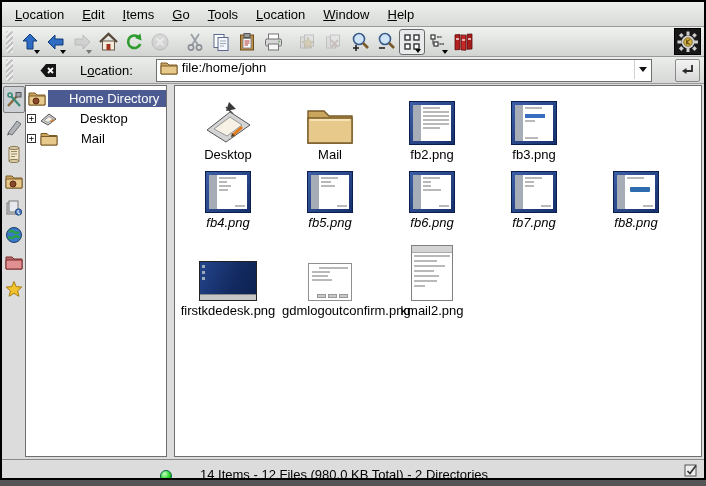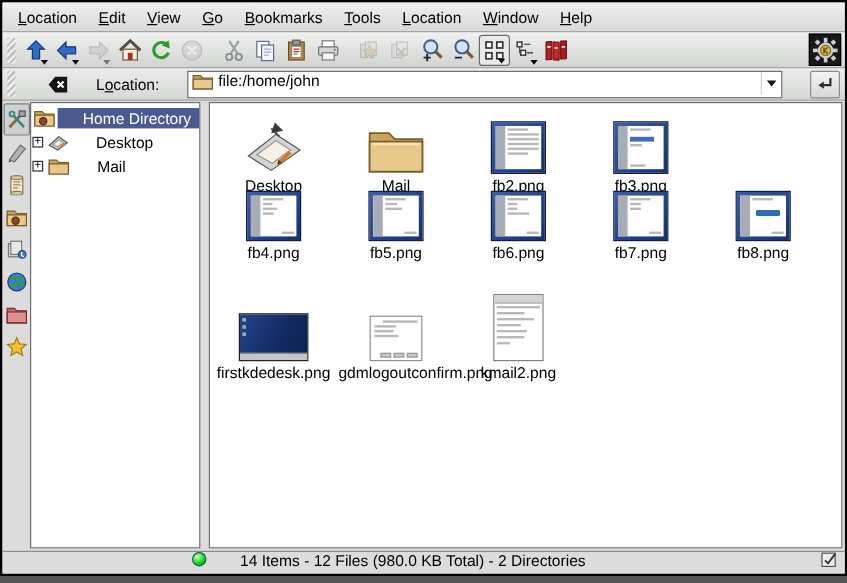--- a/index.html
+++ b/index.html
@@ -79,37 +79,36 @@
   .shot-kmail1{width:50px;height:42px;background:#fff;border:1px solid #808080;display:flex;flex-direction:column;}
   .shot-kmail1 .tb{height:6px;background:#d4d4d4;border-bottom:1px solid #aaa;}
   .shot-kmail1 .sp{flex:1;display:flex;}
   .shot-kmail1 .lc{width:11px;background:#cdd3dc;border-right:1px solid #aaa;}
   .shot-kmail1 .rc{flex:1;padding:2px;display:flex;flex-direction:column;gap:2px;}
   .bln{height:3px;background:#4a6ab0;}
   .shot-kmail2{width:42px;height:56px;background:#fff;border:1px solid #808080;display:flex;flex-direction:column;}
   .shot-kmail2 .tb{height:7px;background:#d4d4d4;border-bottom:1px solid #aaa;}
   .shot-kmail2 .rc{flex:1;padding:2px;display:flex;flex-direction:column;gap:3px;}
   
-  .statusbar{height:23px;display:flex;align-items:flex-start;border-top:1px solid #8a8a8a;background:#dcdcdc;padding:0 6px;}
+  .statusbar{height:23px;display:flex;align-items:flex-end;border-top:1px solid #8a8a8a;background:#dcdcdc;padding:0 6px;}
   .led{width:12px;height:12px;border-radius:50%;margin-left:152px;flex:0 0 auto;
     background:radial-gradient(circle at 35% 30%,#b6ffb6 5%,#27d427 55%,#067806 100%);border:1px solid #064;}
   .status-text{margin-left:28px;font-size:13px;}
   .status-check{margin-left:auto;}
 </style>
 </head>
 <body>
 
 <div class="window">
 
   <div class="menubar">
     <span class="menu-item">Location</span>
     <span class="menu-item">Edit</span>
-    <span class="menu-item">View</span>
+    <span class="menu-item">Items</span>
     <span class="menu-item">Go</span>
-    <span class="menu-item">Bookmarks</span>
     <span class="menu-item">Tools</span>
     <span class="menu-item">Location</span>
     <span class="menu-item">Window</span>
     <span class="menu-item">Help</span>
   </div>
 
   <div class="toolbar">
     <div class="grip"></div>
 
     <div class="tbtn dd">
@@ -419,21 +418,21 @@
                   <div class="pbar"></div>
                   <div class="ln" style="width:40%;"></div>
                   <div class="ln" style="width:50%;margin-top:auto;"></div>
                 </div>
               </div>
             </div>
           <span class="flabel">fb3.png</span>
         </div>
       </div>
 
-      <div class="vrow" style="top:72px;height:60px;">
+      <div class="vrow" style="top:84px;height:60px;font-style:italic;">
         <div class="cell">
           <div class="thumb" style="width:46px;height:42px;">
               <div class="scr">
                 <div class="side"></div>
                 <div class="bd">
                   <div class="ln s"></div>
                   <div class="ln" style="width:30%;"></div>
                   <div class="ln" style="width:45%;"></div>
                   <div class="ln" style="width:35%;"></div>
                   <div class="ln" style="width:40%;margin-top:auto;align-self:flex-end;"></div>

